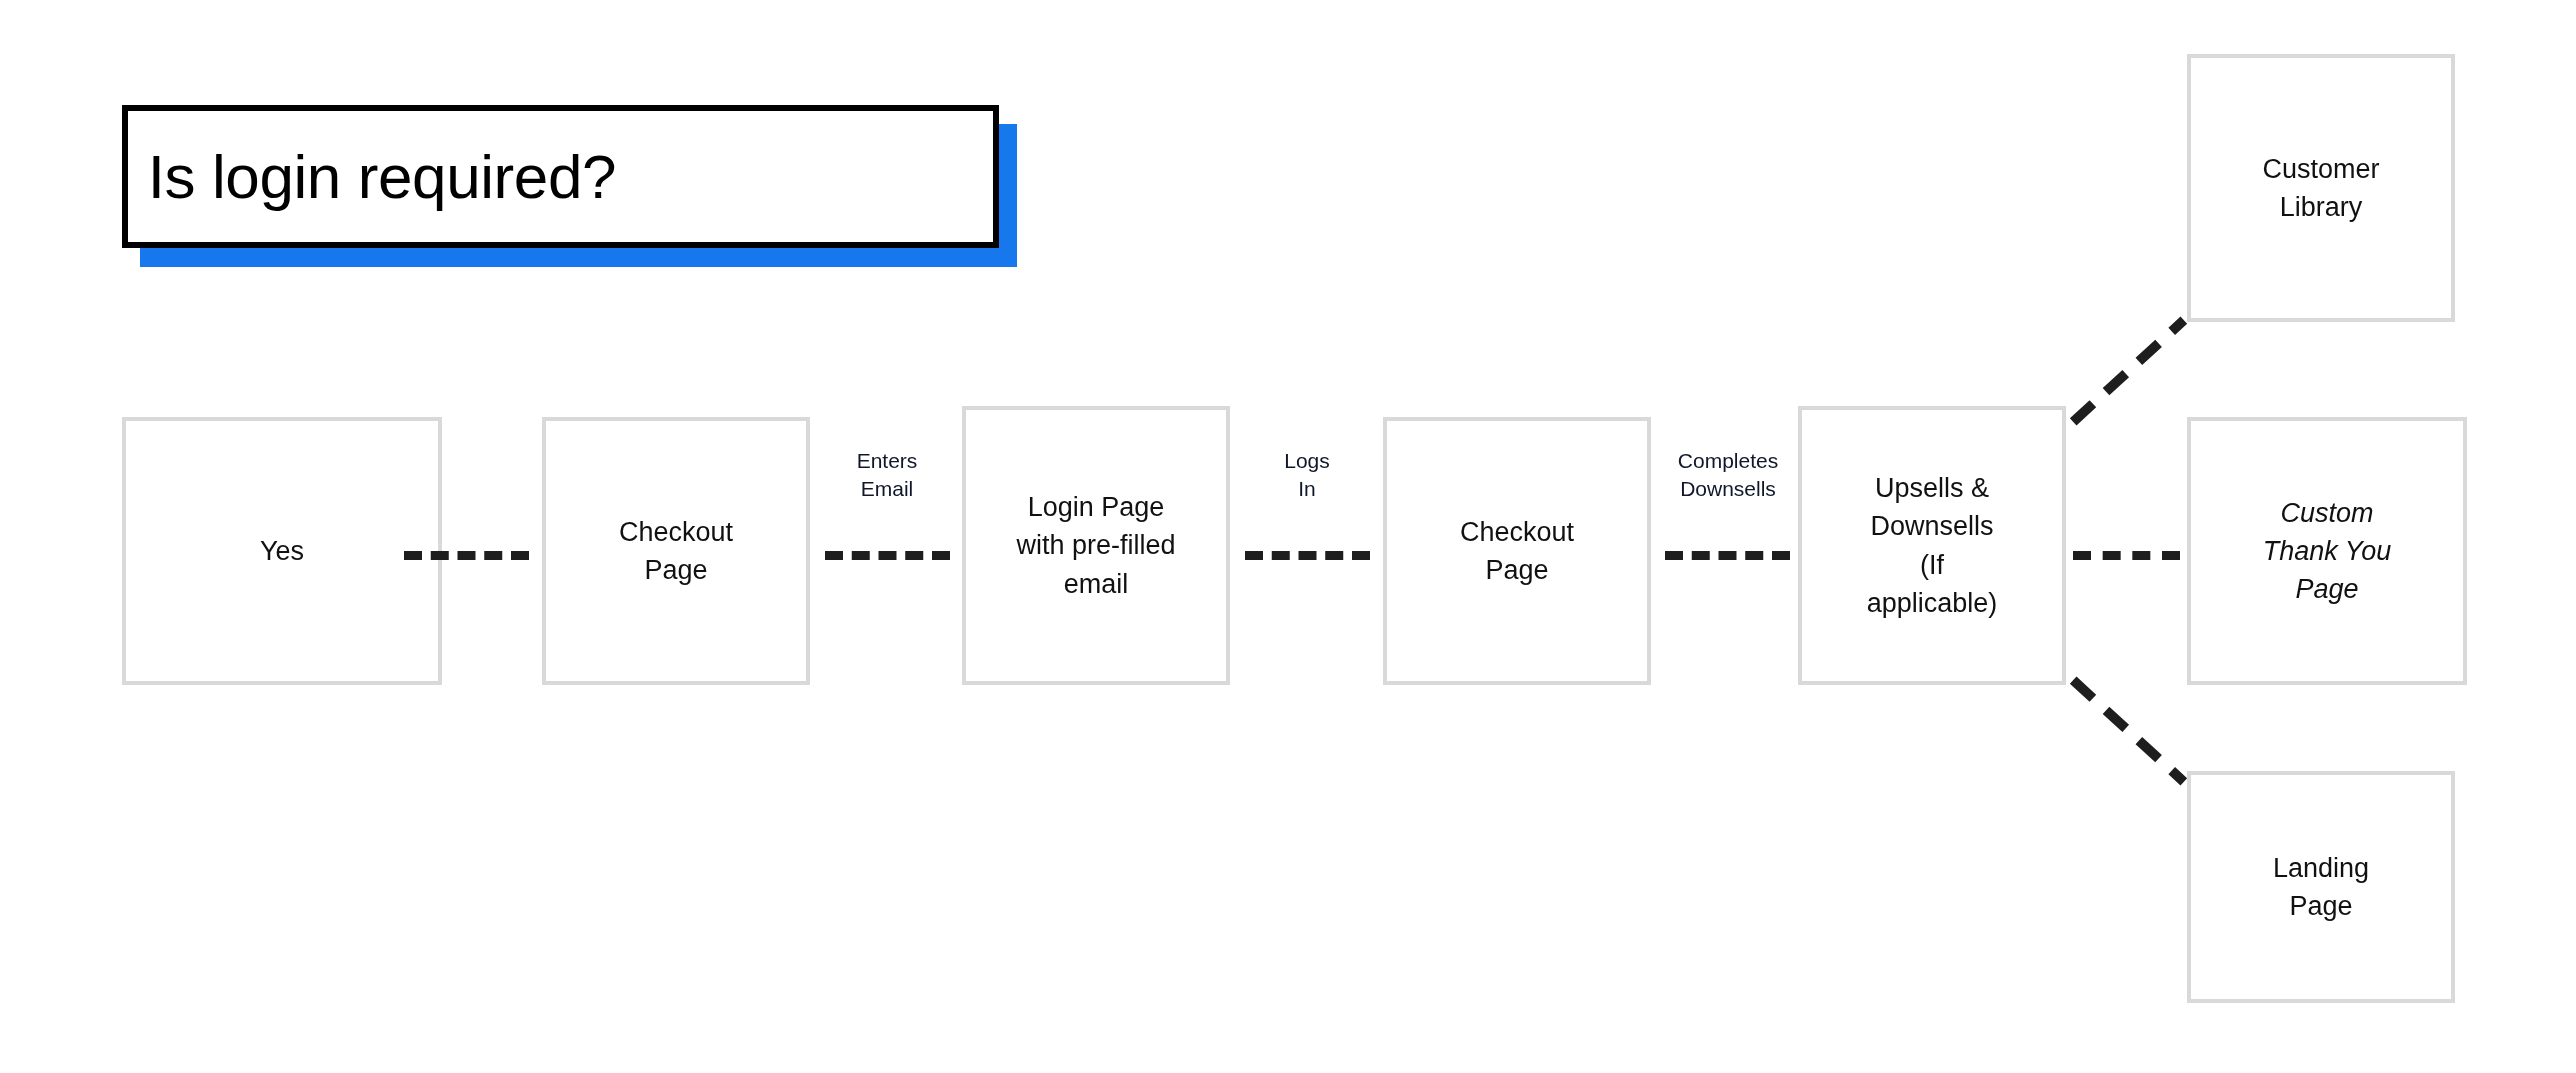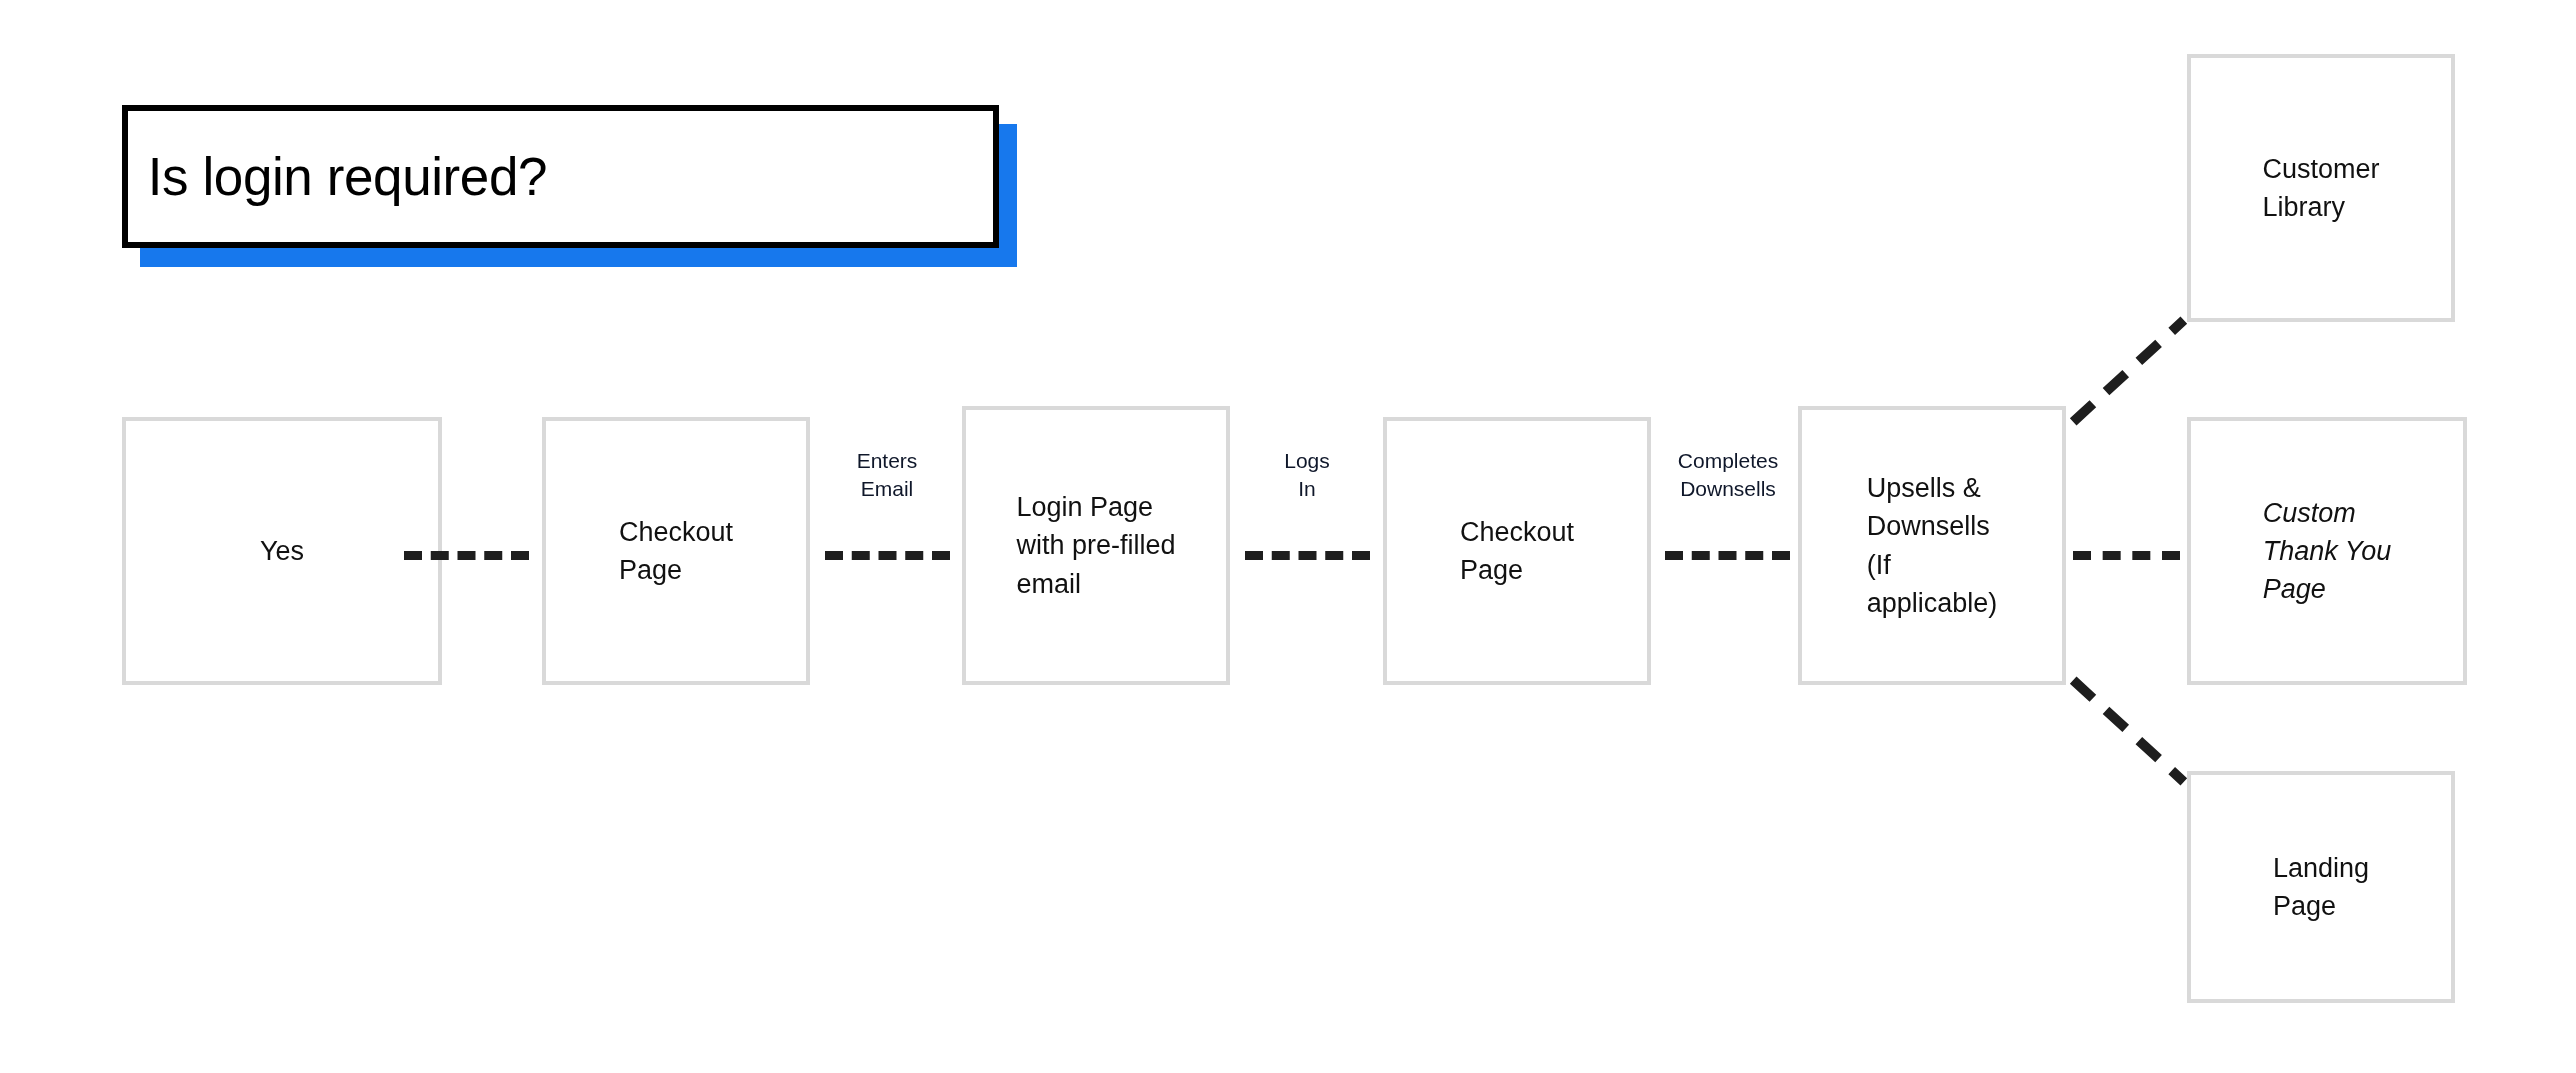--- a/index.html
+++ b/index.html
@@ -42,39 +42,39 @@
     width: 877px;
     height: 143px;
     box-sizing: border-box;
     background: #ffffff;
     border: 6.3px solid #000000;
     display: flex;
     align-items: center;
     justify-content: flex-start;
   }
   .title-text {
-    font-size: 53px;
+    font-size: 62px;
     line-height: 1.05;
     color: #000000;
     font-weight: 400;
     letter-spacing: -0.4px;
     padding-left: 19.7px;
     white-space: nowrap;
   }
 
   
   .node {
     position: absolute;
     box-sizing: border-box;
     background: #ffffff;
     border: 4.5px solid #D9D9D9;
     display: flex;
     align-items: center;
     justify-content: center;
-    text-align: left;
+    text-align: center;
   }
   .node-label {
     font-size: 27px;
     line-height: 1.42;
     color: #111111;
     font-weight: 400;
     padding: 0 9px;
     white-space: pre-line;
   }
 

